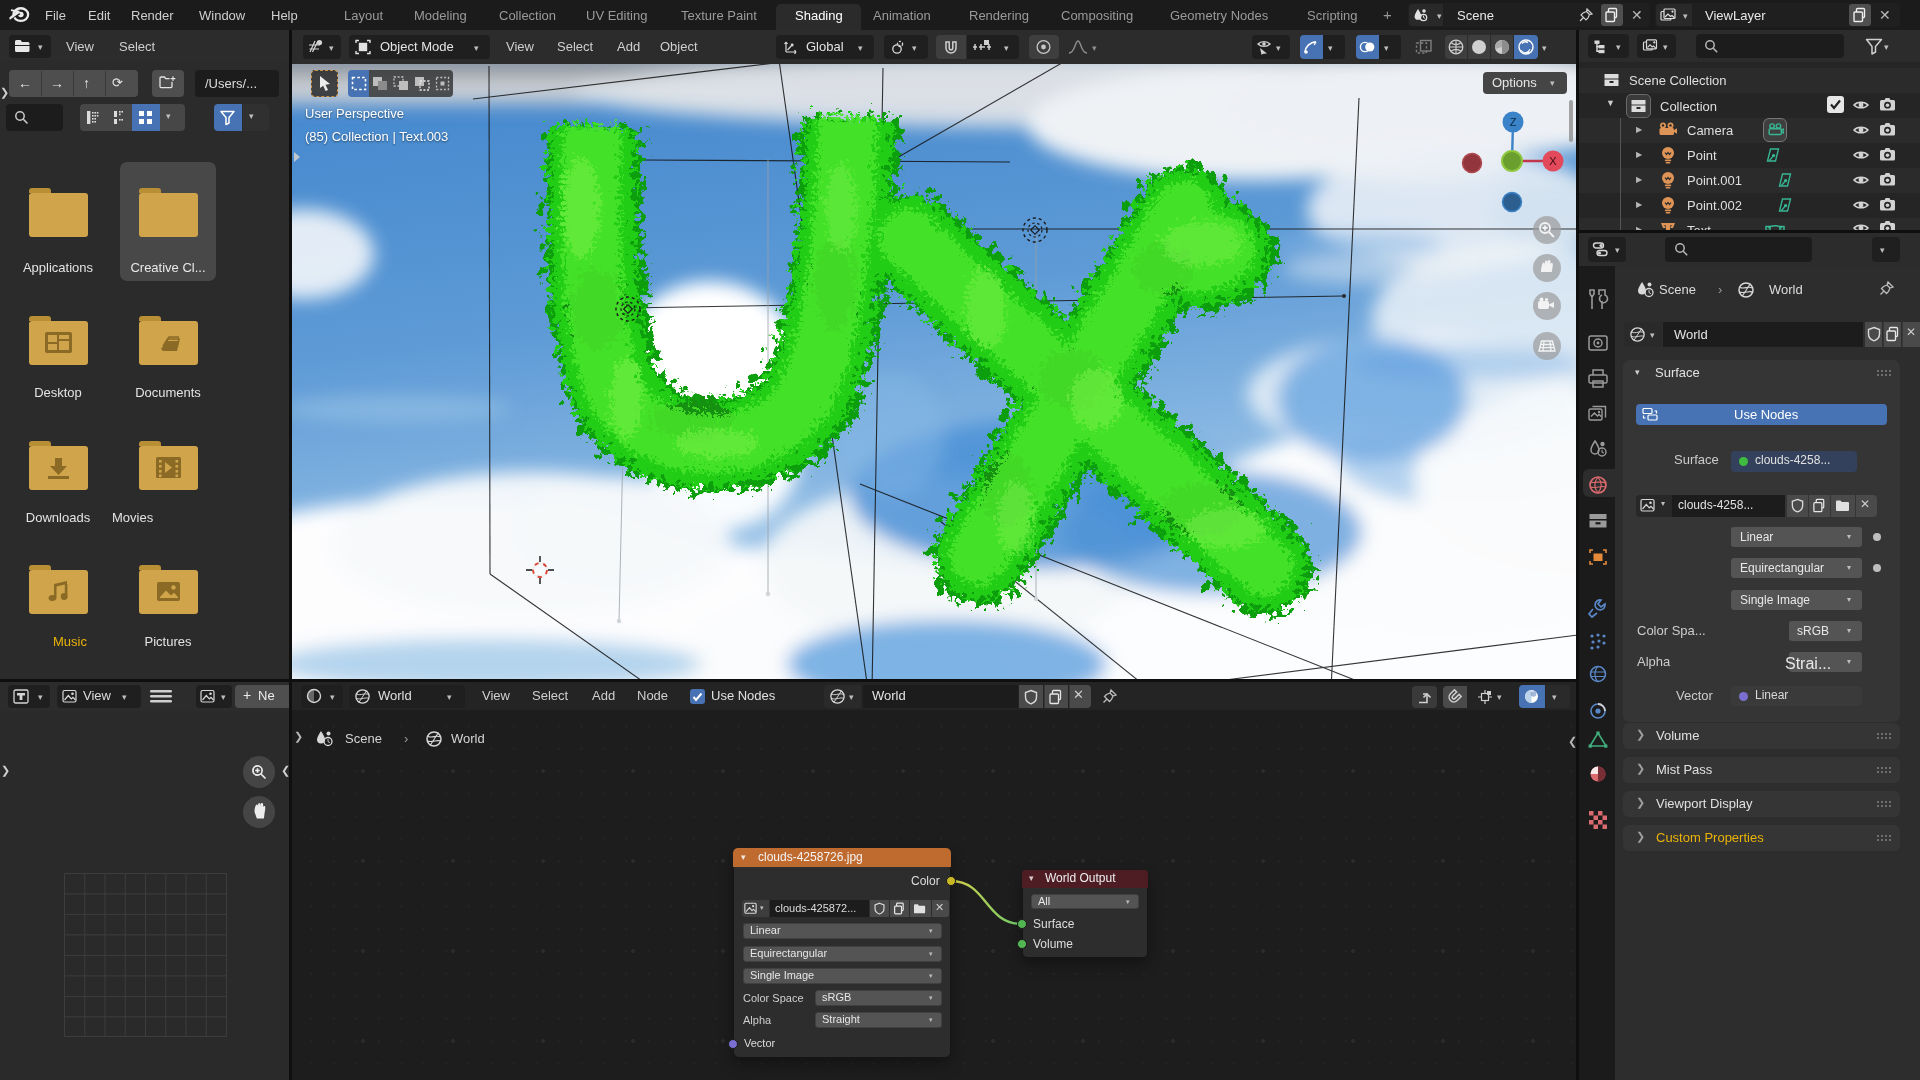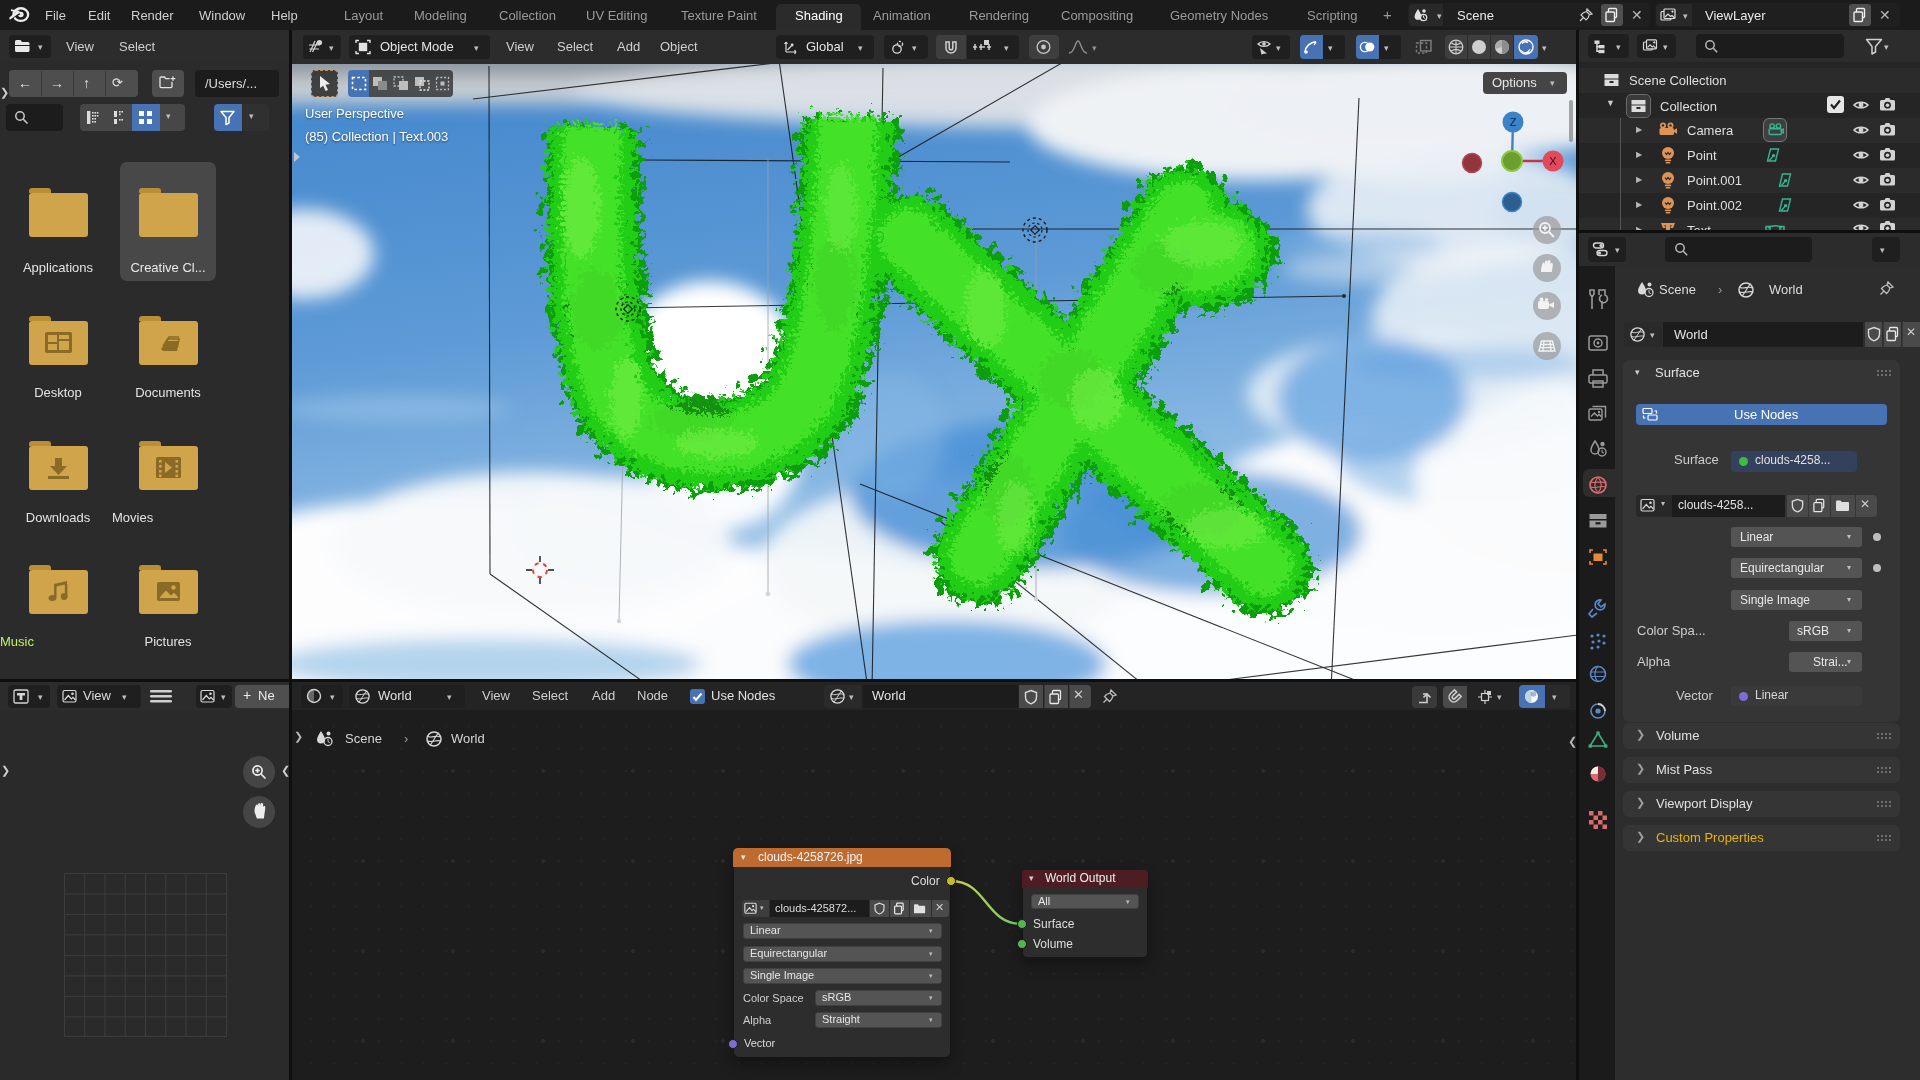--- a/index.html
+++ b/index.html
@@ -246,21 +246,21 @@
 
       <svg class="abs" style="left:27px;top:530px" width="63" height="57" viewBox="0 0 63 57">
           <path d="M2 8 a3 3 0 0 1 3-3 h16 a3 3 0 0 1 3 3 v2 h-22 Z" fill="#b98f35"></path>
           <rect x="2" y="10" width="59" height="44" rx="3" fill="#cfa44a"></rect>
           <g fill="#8a6a25">
             <path d="M27 24 l13-3 v3 l-10.5 2.6 v11.4 a4 3 0 1 1 -2.5 -2.8 Z"></path>
             <circle cx="37.2" cy="36.5" r="3.4"></circle>
             <rect x="37.8" y="24" width="2.6" height="12"></rect>
           </g>
         </svg>
-      <span class="abs" style="left:0px;top:604px;width:116px;color:#bef264">Music</span>
+      <span class="abs" style="left:12px;top:604px;width:116px;text-align:center;color:#eab308">Music</span>
       <svg class="abs" style="left:137px;top:530px" width="63" height="57" viewBox="0 0 63 57">
           <path d="M2 8 a3 3 0 0 1 3-3 h16 a3 3 0 0 1 3 3 v2 h-22 Z" fill="#b98f35"></path>
           <rect x="2" y="10" width="59" height="44" rx="3" fill="#cfa44a"></rect>
           <g>
             <rect x="20" y="22" width="23" height="19" rx="2" fill="#8a6a25"></rect>
             <circle cx="36.5" cy="27.5" r="2.2" fill="#cfa44a"></circle>
             <path d="M23 37 l6-6.5 l5 5 l3-2.8 l4 4.3 v1 h-18 Z" fill="#cfa44a"></path>
           </g>
         </svg>
       <span class="abs" style="left:112px;top:604px;width:112px;text-align:center;color:#e3e3e3">Pictures</span>
@@ -1001,21 +1001,21 @@
     <div class="abs" style="left:294px;top:331px;width:8px;height:8px;border-radius:50%;background:#bdbdbd"></div>
     <div class="abs btnl" style="left:152px;top:357px;width:131px;height:20px;background:#545454"></div>
     <span class="abs" style="left:161px;top:360px;color:#e8e8e8;font-size:12px">Single Image</span>
     <span class="abs chev" style="left:268px;top:362px;font-size:8px">▾</span>
     <span class="abs" style="left:58px;top:390px;color:#cccccc">Color Spa...</span>
     <div class="abs btnl" style="left:210px;top:388px;width:73px;height:20px;background:#545454"></div>
     <span class="abs" style="left:218px;top:391px;color:#e8e8e8;font-size:12px">sRGB</span>
     <span class="abs chev" style="left:268px;top:393px;font-size:8px">▾</span>
     <span class="abs" style="left:58px;top:421px;color:#cccccc">Alpha</span>
     <div class="abs btnl" style="left:210px;top:419px;width:73px;height:20px;background:#545454"></div>
-    <span class="abs" style="left:234px;top:422px;color:#e8e8e8;font-size:12px">Strai...</span>
+    <span class="abs" style="left:206px;top:422px;color:#e8e8e8;font-size:16px">Strai...</span>
     <span class="abs chev" style="left:268px;top:424px;font-size:8px">▾</span>
     <span class="abs" style="left:97px;top:455px;color:#cccccc">Vector</span>
     <div class="abs" style="left:152px;top:453px;width:131px;height:20px;background:#3a3a3a;border-radius:4px"></div>
     <div class="abs" style="left:160px;top:459px;width:9px;height:9px;border-radius:50%;background:#7a6fd0"></div>
     <span class="abs" style="left:176px;top:455px;color:#d8d8d8;font-size:12px">Linear</span>
 
     <div class="abs" style="left:44px;top:490px;width:277px;height:26px;background:#353535;border-radius:6px"></div>
     <span class="abs" style="left:57px;top:495px;color:#9e9e9e;font-size:11px">❯</span>
     <span class="abs" style="left:77px;top:495px;color:#e0e0e0">Volume</span>
     <svg class="abs" style="left:297px;top:499px" width="18" height="10" viewBox="0 0 18 10">

